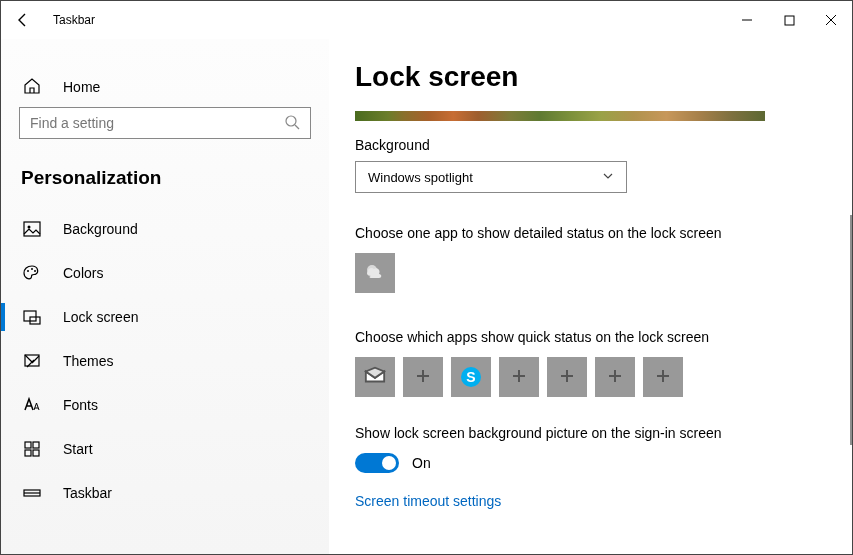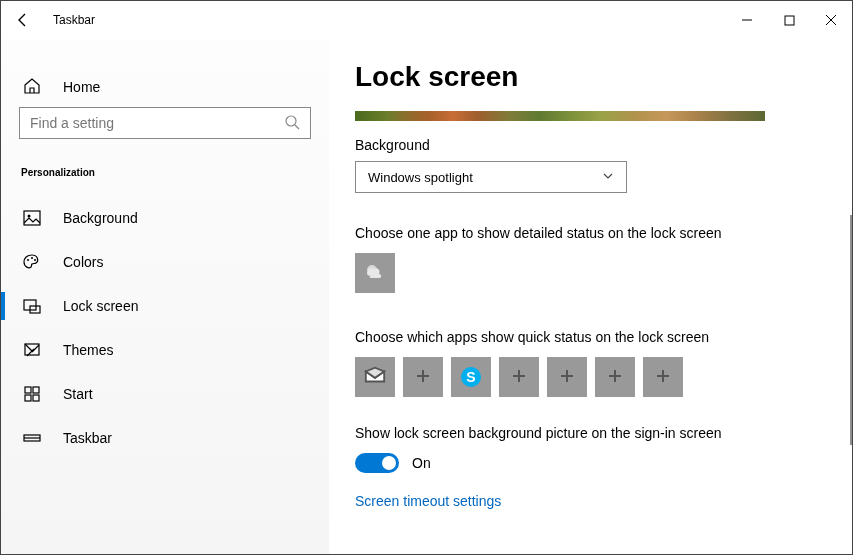--- a/index.html
+++ b/index.html
@@ -69,21 +69,21 @@
     border: none; outline: none;
     flex: 1;
     font-size: 14px;
     background: transparent;
     color: #555;
   }
   .search-input::placeholder { color: #777; }
   .search-icon { width: 16px; height:16px; opacity: .7; }
   .section-header {
     font-weight: 600;
-    font-size: 10px;
+    font-size: 19px;
     margin: 28px 0 18px 20px;
   }
   .nav-list { list-style:none; }
   .nav-item {
     height: 44px;
     display:flex;
     align-items:center;
     padding-left: 22px;
     gap: 22px;
     font-size: 14px;
@@ -285,20 +285,29 @@
           <svg viewBox="0 0 18 18">
               <rect x="2" y="3" width="14" height="11"></rect>
               <path d="M2 3 L9 10 M4 15 L11 8 M16 4 L9 11"></path>
             </svg>
         </span>
         <span>Themes</span>
       </li>
       <li class="nav-item">
         <span class="nav-icon">
           <svg viewBox="0 0 18 18">
+              <path d="M2 14 L6 3 L10 14 M3.5 10 L8.5 10" stroke-width="1.5"></path>
+              <path d="M11 14 L13.5 7 L16 14 M12 12 L15 12" stroke-width="1"></path>
+            </svg>
+        </span>
+        <span>Fonts</span>
+      </li>
+      <li class="nav-item">
+        <span class="nav-icon">
+          <svg viewBox="0 0 18 18">
               <rect x="2" y="2" width="6" height="6"></rect>
               <rect x="10" y="2" width="6" height="6"></rect>
               <rect x="2" y="10" width="6" height="6"></rect>
               <rect x="10" y="10" width="6" height="6"></rect>
             </svg>
         </span>
         <span>Start</span>
       </li>
       <li class="nav-item">
         <span class="nav-icon">

